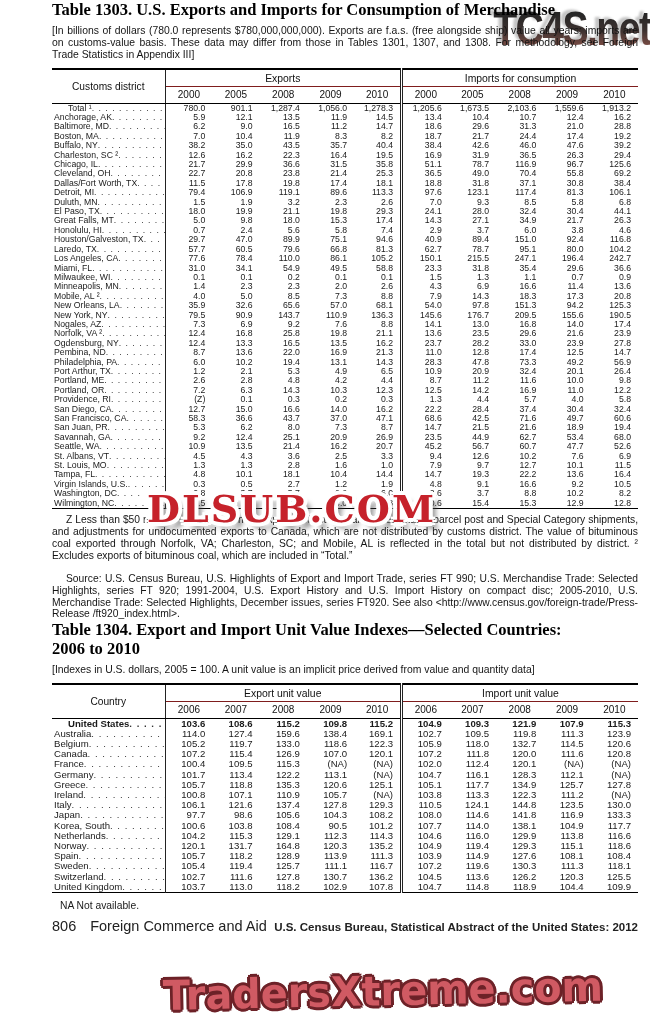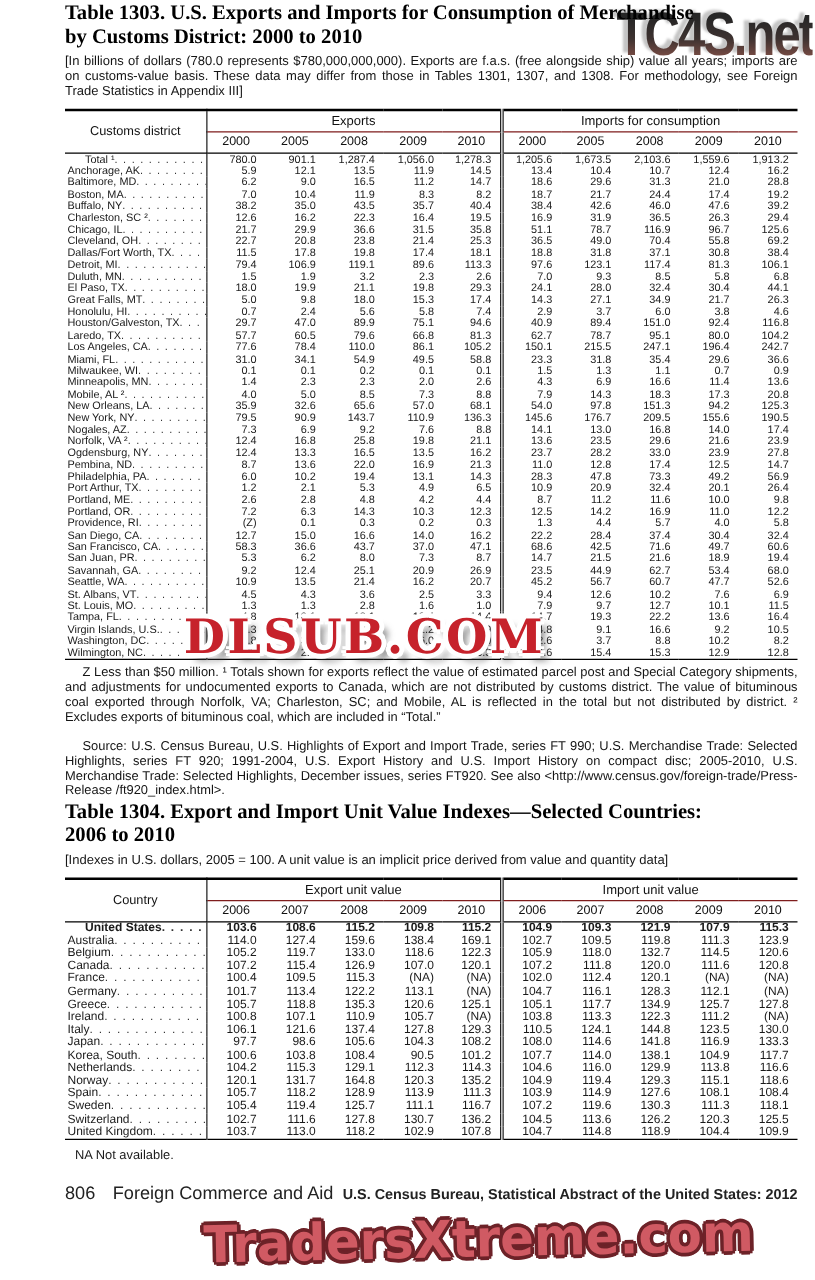--- a/index.html
+++ b/index.html
@@ -30,21 +30,21 @@
   .dots::after{content:" . . . . . . . . . . . . . . . . . . . . . . . . . . . . . . . .";letter-spacing:1px;}
   td.num{text-align:right;padding-right:7px !important;}
   .bold{font-weight:bold;}
 
   p.fnote{font-size:10.3px;line-height:11.9px;margin:5px 0 0 0;text-align:justify;
         text-indent:14px;color:#151515;}
   p.fnote.tight{margin-top:11px;}
   p.na-note{font-size:10.3px;line-height:11.6px;margin:7px 0 0 0;padding-left:8px;text-indent:0;}
   p.src-1304{font-size:10.3px;line-height:11.6px;margin:1px 0 0 0;padding-left:8px;text-indent:0;}
 
-  .pagefooter{display:flex;justify-content:space-between;align-items:baseline;margin-top:16px;}
+  .pagefooter{display:flex;justify-content:space-between;align-items:baseline;margin-top:6px;}
   .pf-left{font-size:14.5px;color:#222;}
   .pf-left .pn{margin-right:14px;}
   .pf-right{font-size:11.5px;color:#222;font-weight:bold;}
 
   .wm{position:absolute;white-space:nowrap;pointer-events:none;}
   .wm-top{top:0px;right:2px;font-family:"Liberation Sans",sans-serif;font-weight:bold;
         font-size:49px;letter-spacing:-2px;transform:scaleX(0.8);transform-origin:100% 0;
         background:linear-gradient(180deg,#262626 25%,#3d3230 55%,#90564c 92%);
         -webkit-background-clip:text;background-clip:text;color:transparent;
         filter:drop-shadow(-5px -2px 1px rgba(90,90,90,0.35));}
@@ -62,21 +62,21 @@
 </style>
 </head>
 <body>
 
 <div class="page">
 
   <div class="wm wm-top">TC4S.net</div>
 
   <div class="content">
 
-    <h1 class="tbl-title title-1303"><span>Table 1303. U.S. Exports and Imports for Consumption of Merchandise</span><br><span>by Customs District: 2000 to 2010</span></h1>
+    <h1 class="tbl-title title-1303"><span>Table 1303. U.S. Exports and Imports for Consumption of Merchandise</span><br></h1>
 
     <p class="note">[In billions of dollars (780.0 represents $780,000,000,000). Exports are f.a.s. (free alongside ship) value all years; imports are on customs-value basis. These data may differ from those in Tables 1301, 1307, and 1308. For methodology, see Foreign Trade Statistics in Appendix III]</p>
 
     <table class="stat t13">
       <colgroup>
           <col style="width:113px">
           <col>
           <col>
           <col>
           <col>

